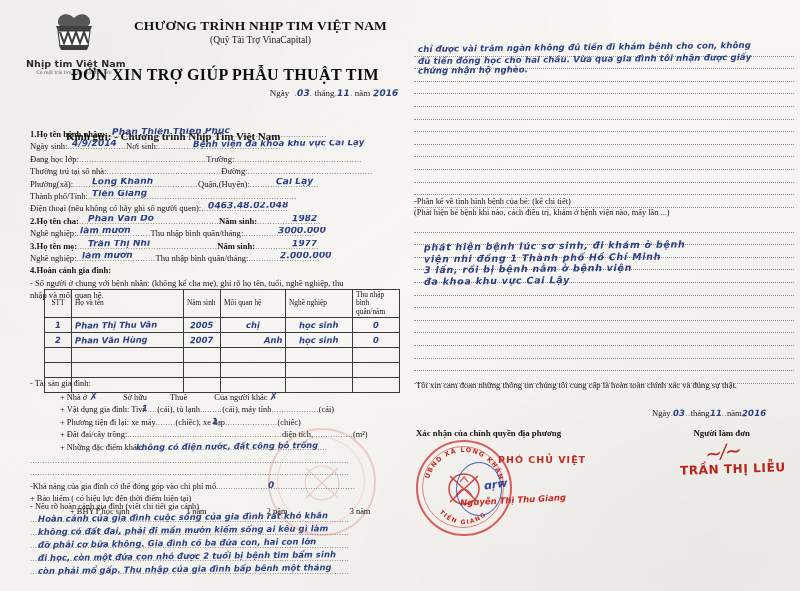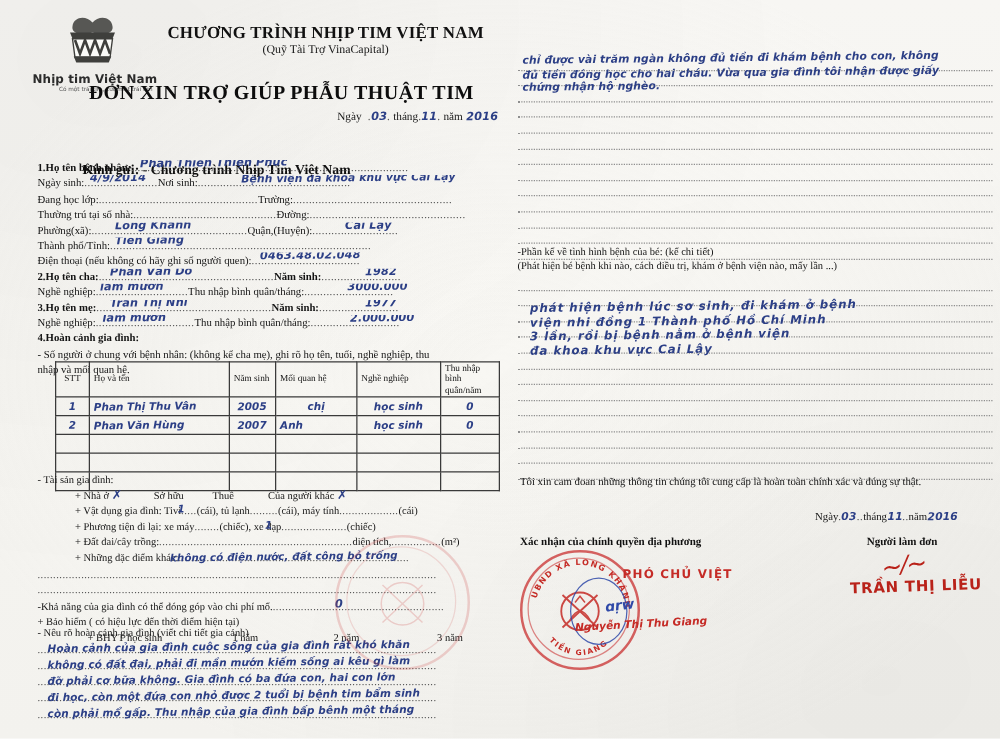--- a/index.html
+++ b/index.html
@@ -20,21 +20,21 @@
     background:
       radial-gradient(ellipse at 12% 8%, rgba(0,0,0,0.035), rgba(0,0,0,0) 55%),
       radial-gradient(ellipse at 88% 92%, rgba(0,0,0,0.04), rgba(0,0,0,0) 55%),
       radial-gradient(ellipse at 50% 50%, rgba(255,255,255,0.25), rgba(0,0,0,0.02) 80%);
     mix-blend-mode:multiply;
   }
   .col-left{position:absolute;left:0;top:0;width:406px;height:591px;}
   .col-right{position:absolute;left:406px;top:0;width:394px;height:591px;}
 
   
-  .logo-wrap{position:absolute;left:26px;top:12px;width:96px;text-align:right;}
+  .logo-wrap{position:absolute;left:26px;top:12px;width:96px;text-align:center;}
   .logo-mark{width:58px;height:44px;margin:0 auto;position:relative;}
   .logo-name{font-family:"DejaVu Sans",sans-serif;font-size:9.5px;font-weight:bold;
     color:#2b2b2b;letter-spacing:.1px;margin-top:2px;white-space:nowrap;}
   .logo-tag{font-family:"DejaVu Sans",sans-serif;font-size:4.6px;color:#555;
     white-space:nowrap;margin-top:1px;}
 
   
   .hdr-main{position:absolute;left:118px;top:18px;width:285px;text-align:center;}
   .hdr-l1{font-size:13.5px;font-weight:bold;letter-spacing:.2px;color:#111;}
   .hdr-l2{font-size:9.5px;margin-top:1px;color:#161616;}
@@ -236,21 +236,21 @@
             <td class="c-name datarow" style="text-align: left;"><span class="hwc">Phan Thị Thu Vân</span></td>
             <td class="c-yr datarow" style="text-align: center;"><span class="hwc">2005</span></td>
             <td class="c-rel datarow" style="text-align: center;"><span class="hwc">chị</span></td>
             <td class="c-job datarow" style="text-align: center;"><span class="hwc">học sinh</span></td>
             <td class="c-inc datarow" style="text-align: center;"><span class="hwc">0</span></td>
           </tr>
           <tr>
             <td class="c-stt datarow" style="text-align: center;"><span class="hwc">2</span></td>
             <td class="c-name datarow" style="text-align: left;"><span class="hwc">Phan Văn Hùng</span></td>
             <td class="c-yr datarow" style="text-align: center;"><span class="hwc">2007</span></td>
-            <td class="c-rel datarow" style="text-align: left; text-decoration: underline;"><span class="hwc">Anh</span></td>
+            <td class="c-rel datarow" style="text-align: right; text-decoration: underline;"><span class="hwc">Anh</span></td>
             <td class="c-job datarow" style="text-align: center;"><span class="hwc">học sinh</span></td>
             <td class="c-inc datarow" style="text-align: center;"><span class="hwc">0</span></td>
           </tr>
           <tr>
             <td class="c-stt datarow" style="text-align: center;"></td>
             <td class="c-name datarow" style="text-align: left;"></td>
             <td class="c-yr datarow" style="text-align: center;"></td>
             <td class="c-rel datarow" style="text-align: center;"></td>
             <td class="c-job datarow" style="text-align: center;"></td>
             <td class="c-inc datarow" style="text-align: center;"></td>

